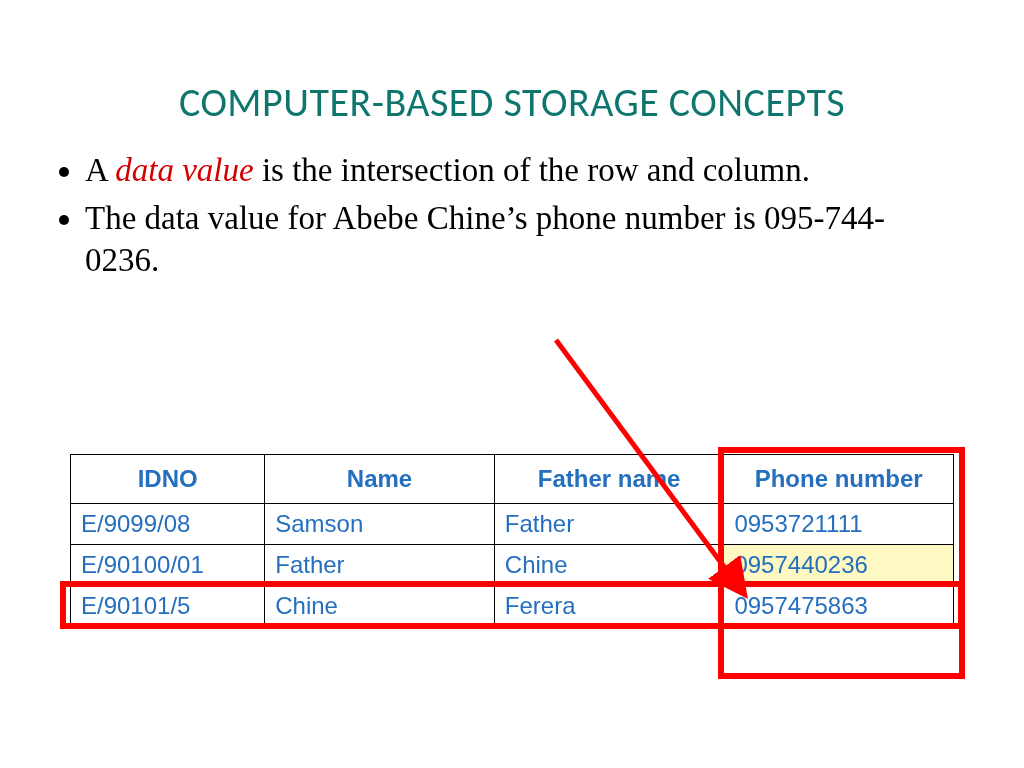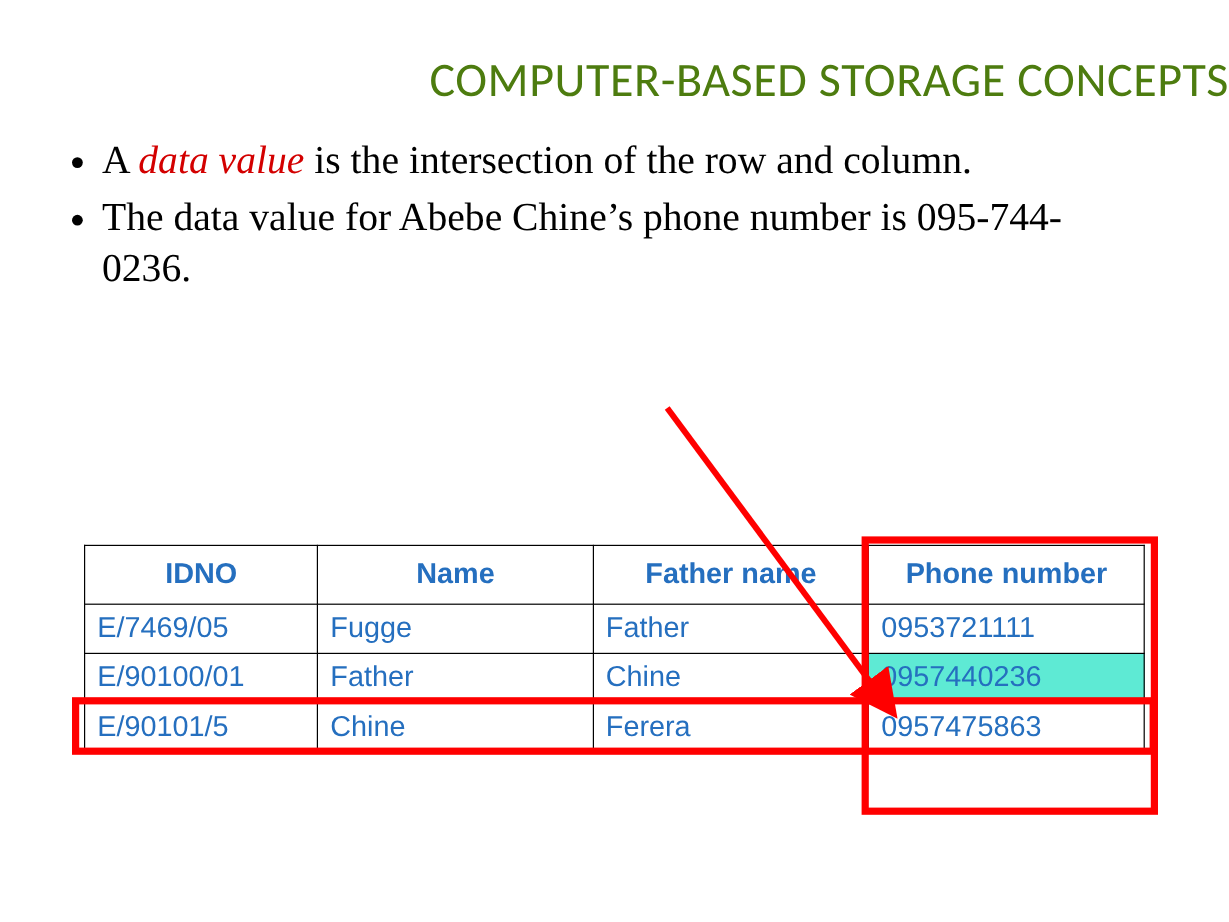--- a/index.html
+++ b/index.html
@@ -13,26 +13,26 @@
     overflow: hidden;
   }
   .slide {
     position: relative;
     width: 1024px;
     height: 768px;
     box-sizing: border-box;
   }
   h1.title {
     margin: 0;
-    padding-top: 42px;
-    text-align: right;
+    padding-top: 78px;
+    text-align: center;
     font-family: "Calibri", Arial, sans-serif;
     font-weight: 400;
     font-size: 40px;
-    color: #4d7c0f;
+    color: #0f766e;
     letter-spacing: 0.5px;
   }
   ul.bullets {
     margin: 22px 70px 0 85px;
     padding: 0;
     list-style: disc;
     list-style-position: outside;
     font-size: 33px;
     line-height: 1.28;
   }
@@ -65,21 +65,21 @@
     text-align: center;
     padding-top: 10px;
     padding-bottom: 10px;
     border-radius: 13px;
   }
   td {
     color: #256fbf;
     font-weight: 400;
   }
   td.highlight {
-    background: #5eead4;
+    background: #fef9c3;
   }
   col.c1 { width: 22%; }
   col.c2 { width: 26%; }
   col.c3 { width: 26%; }
   col.c4 { width: 26%; }
   
   .row-box {
     position: absolute;
     left: 60px;
     top: 581px;
@@ -132,22 +132,22 @@
       <thead>
         <tr>
           <th>IDNO</th>
           <th>Name</th>
           <th>Father name</th>
           <th>Phone number</th>
         </tr>
       </thead>
       <tbody>
         <tr>
-          <td>E/7469/05</td>
-          <td>Fugge</td>
+          <td>E/9099/08</td>
+          <td>Samson</td>
           <td>Father</td>
           <td>0953721111</td>
         </tr>
         <tr>
           <td>E/90100/01</td>
           <td>Father</td>
           <td>Chine</td>
           <td class="highlight">0957440236</td>
         </tr>
         <tr>

